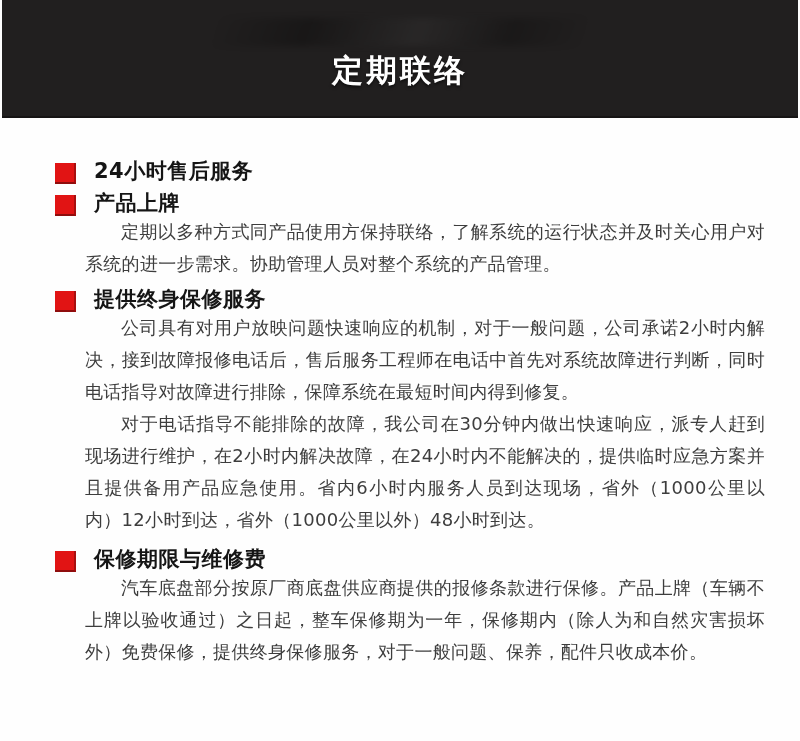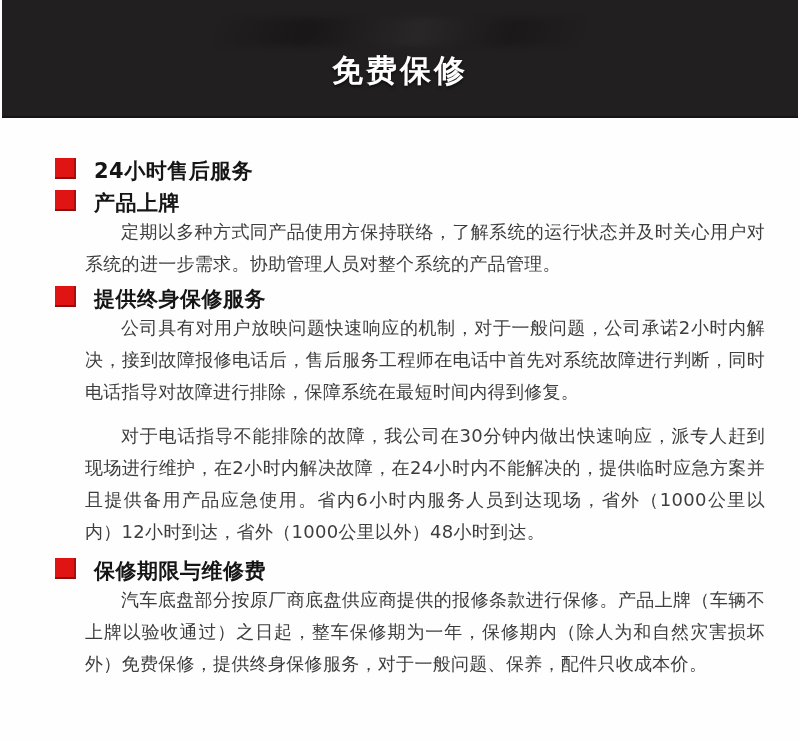--- a/index.html
+++ b/index.html
@@ -52,21 +52,21 @@
   
   .content {
     padding: 0 35px 0 55px;
   }
   .section { margin-top: 6px; }
   .section.first { margin-top: 40px; }
   .section.last  { margin-top: 10px; }
 
   .heading-row {
     display: flex;
-    align-items: flex-start;
+    align-items: flex-end;
     height: 26px;
   }
   .bullet {
     display: inline-block;
     width: 21px;
     height: 21px;
     background: #e11414;
     border-right: 2px solid #a80f0f;
     border-bottom: 2px solid #8f0d0d;
     box-sizing: border-box;
@@ -82,28 +82,28 @@
   }
   .section p {
     margin: 0 0 0 30px;
     font-size: 18px;
     line-height: 32px;
     color: #3d3d3d;
     text-indent: 2em;
     text-align: justify;
     letter-spacing: 0.3px;
   }
-  .section p + p { margin-top: 12px; }
+  .section p + p { margin-top: 0; }
 </style>
 </head>
 <body>
 
 <header class="header">
   <div class="watermark"></div>
-  <h1 class="page-title">免费保修</h1>
+  <h1 class="page-title">定期联络</h1>
 </header>
 
 <main class="content">
 
   <section class="section first">
     <div class="heading-row">
       <span class="bullet"></span>
       <h2 class="section-heading">24小时售后服务</h2>
     </div>
   </section>

